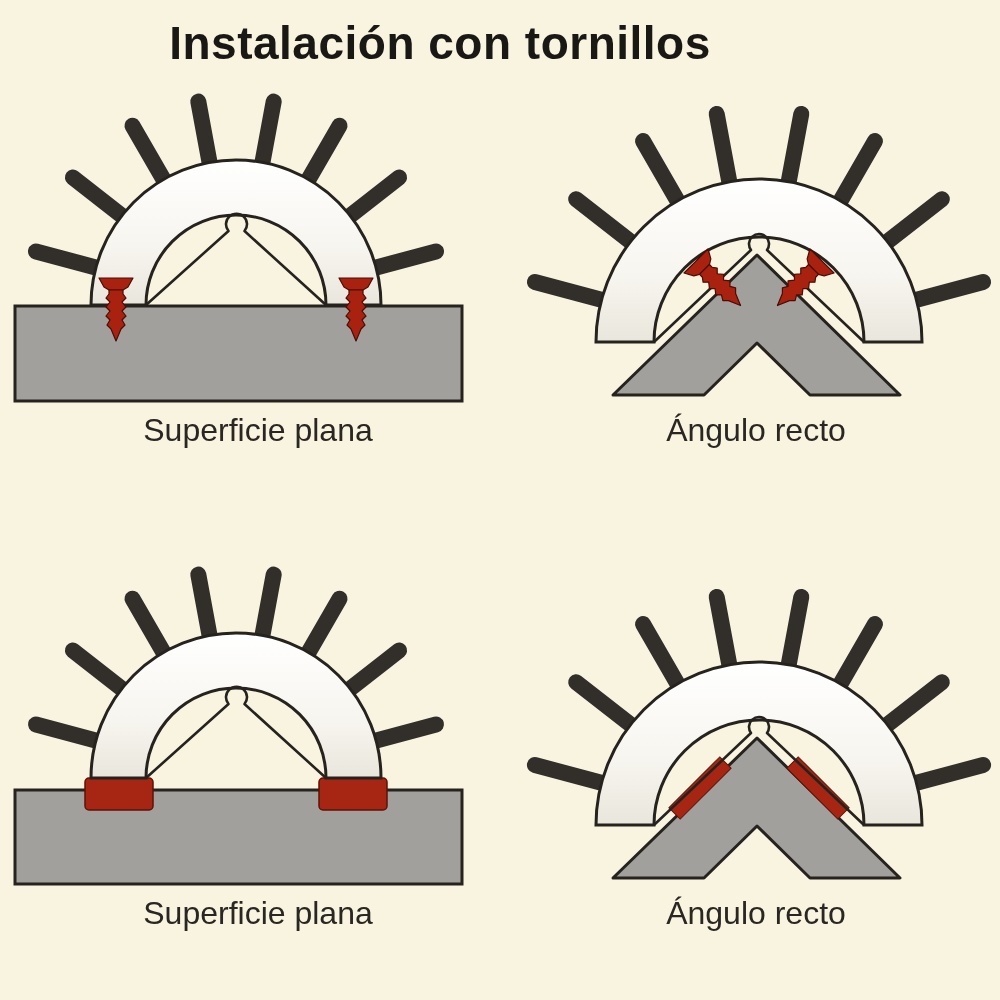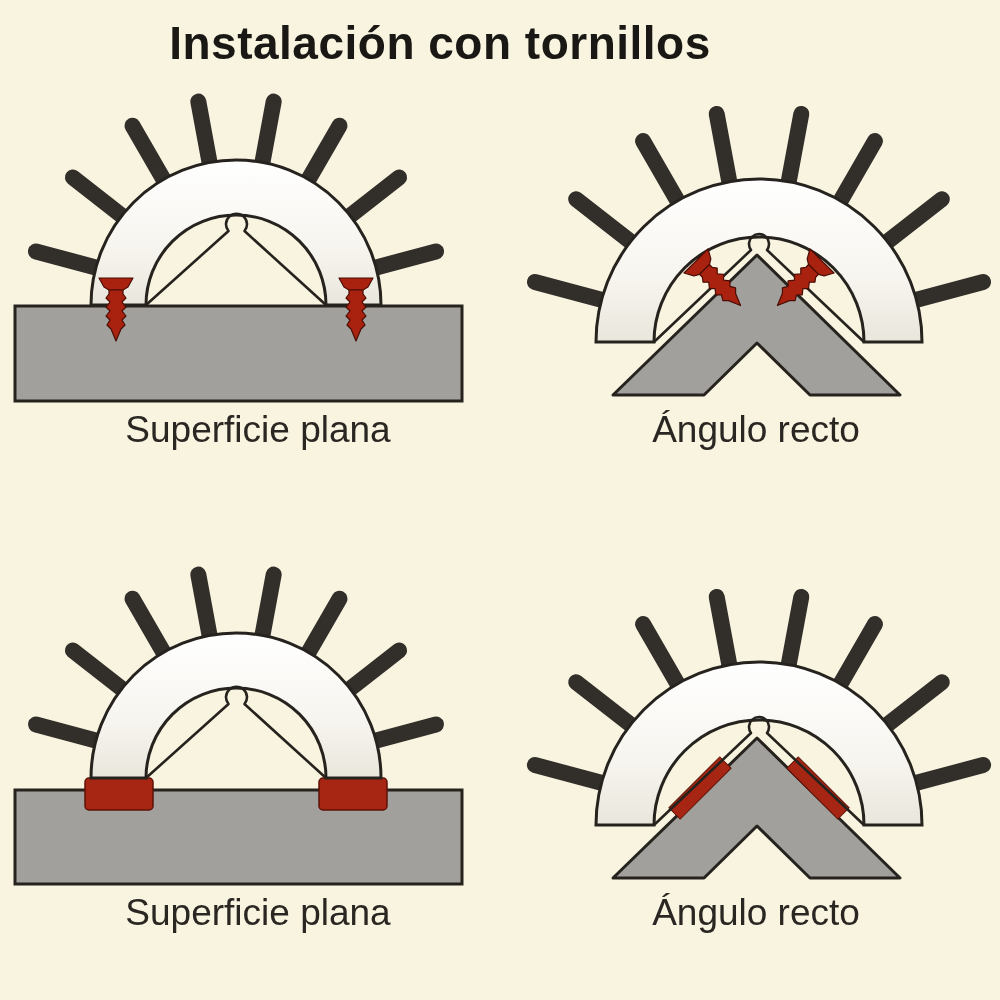--- a/index.html
+++ b/index.html
@@ -21,21 +21,21 @@
   }
   #title-screws{top:16px;}
   #title-adhesive{top:488px;}
   .fig{position:absolute; width:500px; height:330px;}
   #fig-flat-screws{left:0; top:85px;}
   #fig-angle-screws{left:500px; top:85px;}
   #fig-flat-adhesive{left:0; top:560px;}
   #fig-angle-adhesive{left:500px; top:560px;}
   .caption{
     position:absolute; width:500px; text-align:center;
-    font-size:37px; color:var(--label-text); line-height:40px;
+    font-size:32px; color:var(--label-text); line-height:40px;
   }
   .cap-r1{top:410px;} .cap-r2{top:893px;}
   .cap-left{left:8px;} .cap-right{left:506px;}
   .spike{stroke:var(--spike); stroke-width:16; stroke-linecap:round; fill:none;}
   .surface,.chevron{fill:var(--surface-gray); stroke:var(--outline); stroke-width:3;}
   .chevron{stroke-linejoin:round;}
   .ring{stroke:var(--outline); stroke-width:3;}
   .tent{fill:none; stroke:var(--outline); stroke-width:2.6; stroke-linejoin:round;}
   .screw path{fill:var(--screw-red); stroke:var(--screw-outline); stroke-width:1.2; stroke-linejoin:round;}
   .pad{fill:var(--adhesive-red); stroke:var(--adhesive-outline); stroke-width:1.5;}

